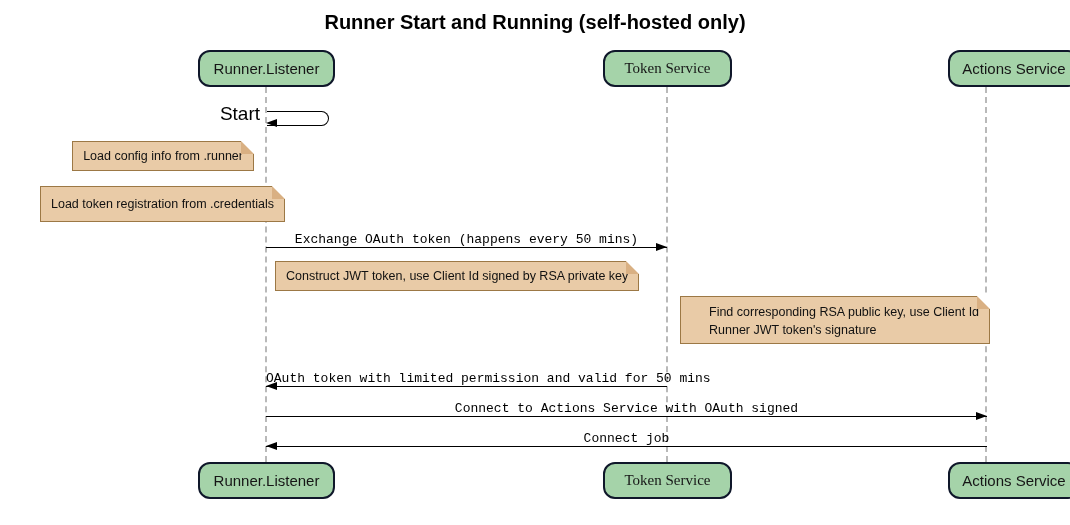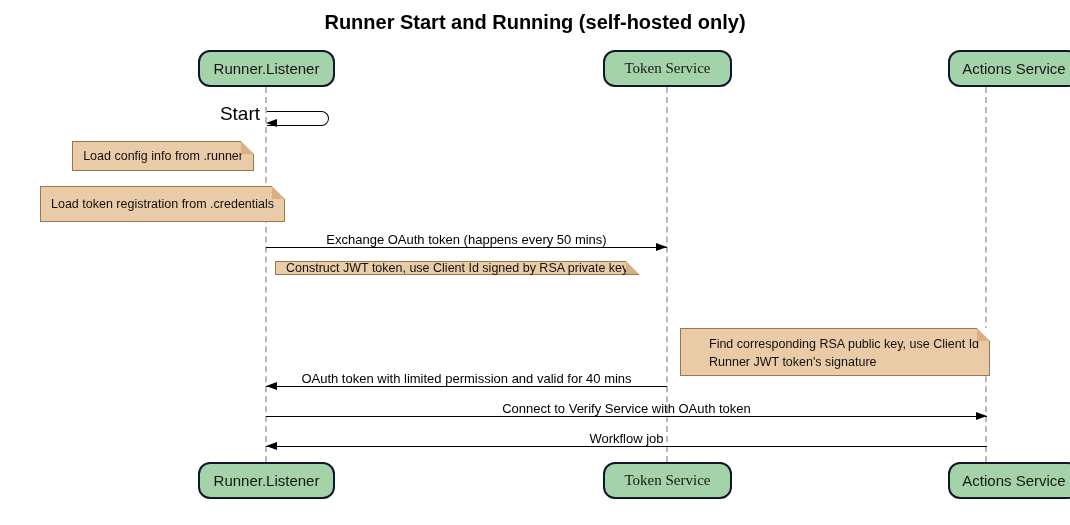--- a/index.html
+++ b/index.html
@@ -41,21 +41,21 @@
     padding:0 10px;white-space:nowrap;box-sizing:border-box;
   }
   .note .fold{
     position:absolute;top:-1px;right:-1px;width:0;height:0;
     border-style:solid;border-width:0 13px 13px 0;
     border-color:#ffffff #ffffff #D9B083 #D9B083;
   }
   .note-multiline{
     display:block;padding:6px 10px;line-height:18px;height:48px;
   }
-  .msg{position:absolute;}
+  .msg{position:absolute;font-family:Liberation Mono, monospace;}
   .msg-label{
     font-size:13px;line-height:15px;height:15px;
     text-align:center;white-space:nowrap;color:#000;
   }
   .msg-line{height:0;border-top:1.5px solid #000;}
   .arrow{position:absolute;width:0;height:0;
     border-top:4.5px solid transparent;border-bottom:4.5px solid transparent;}
   .arrow.right{border-left:11px solid #000;right:0;top:11px;}
   .arrow.left{border-right:11px solid #000;left:0;top:11px;}
   .self-label{
@@ -107,45 +107,45 @@
     <span class="fold"></span>
     <span>Load token registration from .credentials</span>
   </div>
 
   <div class="msg" style="left:266px;top:232px;width:401px;">
     <div class="msg-label">Exchange OAuth token (happens every 50 mins)</div>
     <div class="msg-line"></div>
     <div class="arrow right"></div>
   </div>
 
-  <div class="note" style="left:275px;top:261px;height:14px;">
+  <div class="note" style="left:275px;top:261px;height:30px;">
     <span class="fold"></span>
     <span>Construct JWT token, use Client Id signed by RSA private key</span>
   </div>
 
-  <div class="note note-multiline" style="left:680px;top:328px;padding-left:28px;">
+  <div class="note note-multiline" style="left:680px;top:296px;padding-left:28px;">
     <span class="fold"></span>
     <div>Find corresponding RSA public key, use Client Id</div>
     <div>Runner JWT token's signature</div>
   </div>
 
   <div class="msg" style="left:266px;top:371px;width:401px;">
-    <div class="msg-label">OAuth token with limited permission and valid for 40 mins</div>
+    <div class="msg-label">OAuth token with limited permission and valid for 50 mins</div>
     <div class="msg-line"></div>
     <div class="arrow left"></div>
   </div>
 
   <div class="msg" style="left:266px;top:401px;width:721px;">
-    <div class="msg-label">Connect to Verify Service with OAuth token</div>
+    <div class="msg-label">Connect to Actions Service with OAuth signed</div>
     <div class="msg-line"></div>
     <div class="arrow right"></div>
   </div>
 
   <div class="msg" style="left:266px;top:431px;width:721px;">
-    <div class="msg-label">Workflow job</div>
+    <div class="msg-label">Connect job</div>
     <div class="msg-line"></div>
     <div class="arrow left"></div>
   </div>
 
   <div class="participant p-runner row-bottom">
     <span>Runner.Listener</span>
   </div>
   <div class="participant p-token row-bottom">
     <span>Token Service</span>
   </div>

